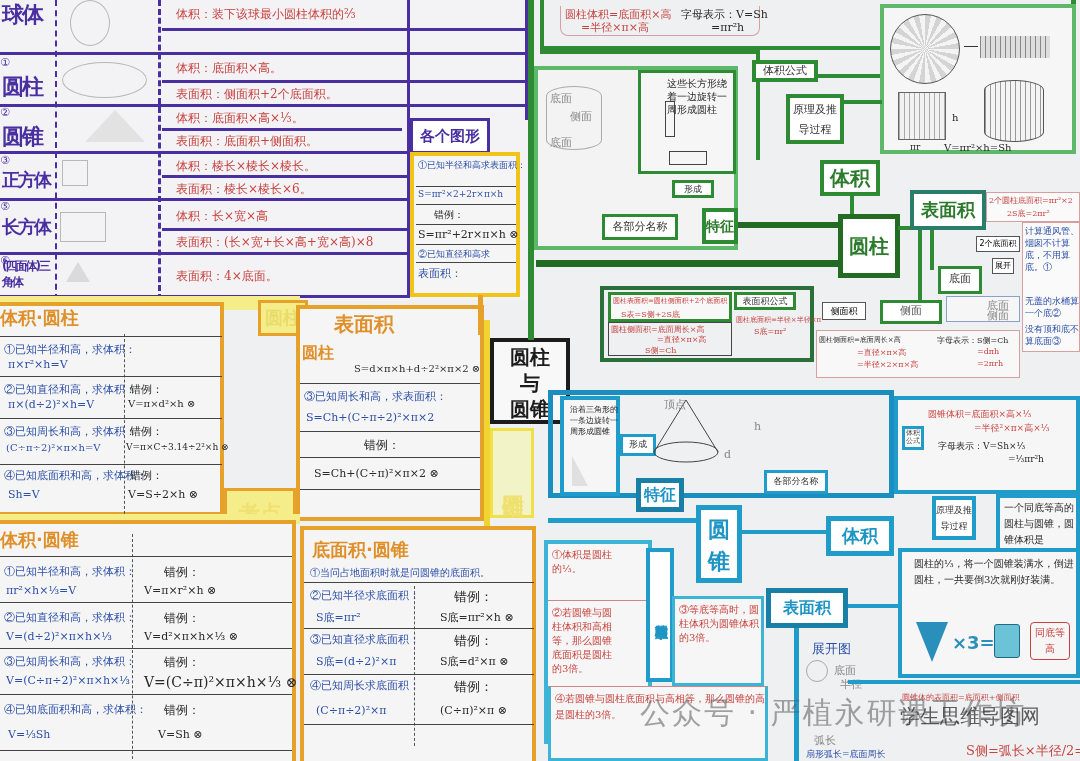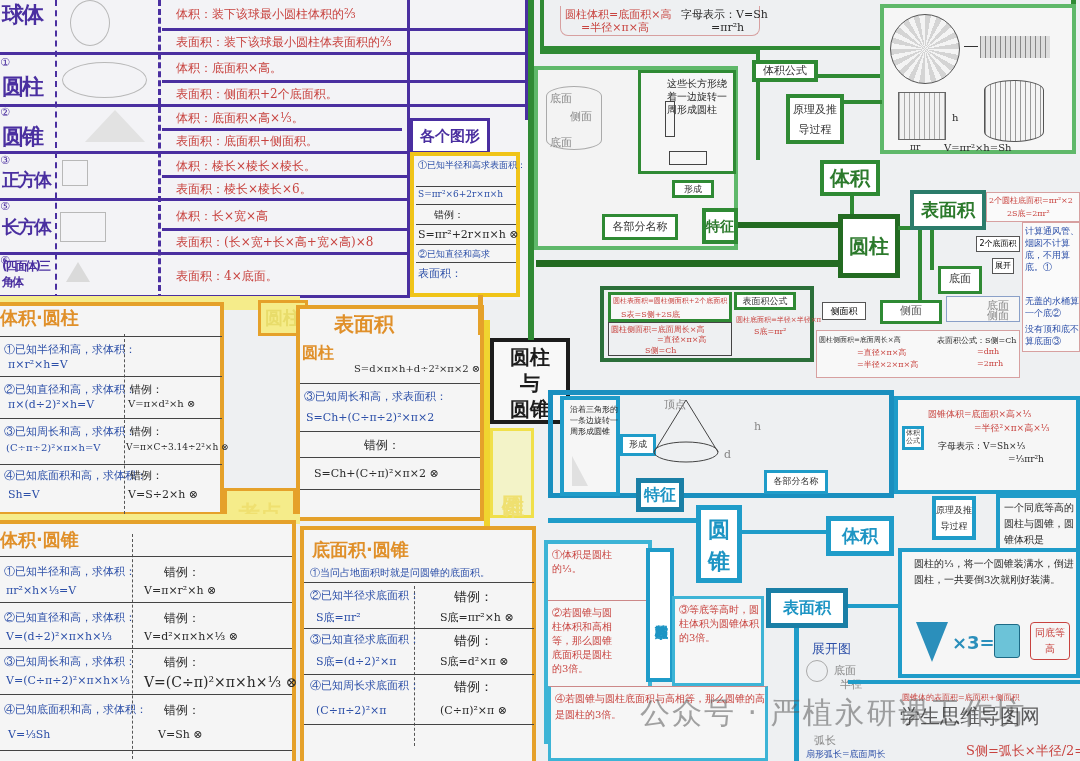--- a/index.html
+++ b/index.html
@@ -85,38 +85,37 @@
   <div class="abs" style="left:0; top:254px; font-size:11px; color:#4a2fa0;">⑥</div>
 
   <div class="sketch" style="left:70px; top:0; width:40px; height:46px; border-radius:50%;"></div>
   <div class="sketch" style="left:62px; top:62px; width:85px; height:36px; border-radius:50%;"></div>
   <div class="abs" style="left:85px; top:110px; width:0; height:0; border-left:30px solid transparent; border-right:30px solid transparent; border-bottom:32px solid #e2e2e2;"></div>
   <div class="sketch" style="left:62px; top:160px; width:26px; height:26px;"></div>
   <div class="sketch" style="left:60px; top:212px; width:46px; height:30px;"></div>
   <div class="abs" style="left:66px; top:262px; width:0; height:0; border-left:12px solid transparent; border-right:12px solid transparent; border-bottom:20px solid #dadada;"></div>
 
   <div class="p-text hand" style="top:6px;">体积：装下该球最小圆柱体积的⅔</div>
-  <div class="p-text hand" style="top:34px;">表面积：装下该球最小圆柱体表面积的⅔</div>
   <div class="p-text hand" style="top:60px;">体积：底面积×高。</div>
   <div class="p-text hand" style="top:86px;">表面积：侧面积+2个底面积。</div>
   <div class="p-text hand" style="top:110px;">体积：底面积×高×⅓。</div>
   <div class="p-text hand" style="top:133px;">表面积：底面积+侧面积。</div>
   <div class="p-text hand" style="top:158px;">体积：棱长×棱长×棱长。</div>
   <div class="p-text hand" style="top:181px;">表面积：棱长×棱长×6。</div>
   <div class="p-text hand" style="top:208px;">体积：长×宽×高</div>
   <div class="p-text hand" style="top:234px;">表面积：(长×宽+长×高+宽×高)×8</div>
   <div class="p-text hand" style="top:268px;">表面积：4×底面。</div>
 </div>
 
 <div class="abs each-shape-tag">各个图形</div>
 
 <div class="orange-box" style="left:410px; top:152px; width:110px; height:145px; border-color:#f0c419; border-width:4px;">
   <div class="o-text hand blue" style="left:4px; top:3px; font-size:9px;">①已知半径和高求表面积：</div>
   <div class="o-row" style="left:2px; top:30px; width:100px;"></div>
-  <div class="o-text hand blue" style="left:4px; top:33px; font-size:9px;">S=πr²×6+2r×π×h</div>
+  <div class="o-text hand blue" style="left:4px; top:33px; font-size:9px;">S=πr²×2+2r×π×h</div>
   <div class="o-row" style="left:2px; top:48px; width:100px;"></div>
   <div class="o-text hand blk" style="left:20px; top:52px; font-size:10px;">错例：</div>
   <div class="o-row" style="left:2px; top:68px; width:100px;"></div>
   <div class="o-text hand blk" style="left:4px; top:72px; font-size:11px;">S=πr²+2r×π×h ⊗</div>
   <div class="o-row" style="left:2px; top:88px; width:100px;"></div>
   <div class="o-text hand blue" style="left:4px; top:92px; font-size:9px;">②已知直径和高求</div>
   <div class="o-row" style="left:2px; top:106px; width:100px;"></div>
   <div class="o-text hand blue" style="left:4px; top:110px; font-size:11px;">表面积：</div>
 </div>
 
@@ -307,21 +306,21 @@
   <div class="o-text hand red" style="left:36px; top:22px; font-size:8px;">S侧=Ch</div>
 </div>
 <div class="abs" style="left:734px; top:314px; width:68px; height:30px;">
   <div class="o-text hand red" style="left:2px; top:1px; font-size:7px;">圆柱底面积=半径×半径×π</div>
   <div class="o-text hand red" style="left:20px; top:12px; font-size:8px;">S底=πr²</div>
 </div>
 <div class="abs" style="left:816px; top:330px; width:204px; height:48px; border:1px solid #d7a0a0; background:#f8f8f8;">
   <div class="o-text hand" style="left:2px; top:4px; font-size:7px; color:#333;">圆柱侧面积=底面周长×高</div>
   <div class="o-text hand red" style="left:40px; top:16px; font-size:8px;">=直径×π×高</div>
   <div class="o-text hand red" style="left:40px; top:28px; font-size:8px;">=半径×2×π×高</div>
-  <div class="o-text hand blk" style="left:120px; top:4px; font-size:8px;">表面积公式：S侧=Ch</div>
+  <div class="o-text hand blk" style="left:120px; top:4px; font-size:8px;">字母表示：S侧=Ch</div>
   <div class="o-text hand red" style="left:160px; top:16px; font-size:8px;">=dπh</div>
   <div class="o-text hand red" style="left:160px; top:28px; font-size:8px;">=2πrh</div>
 </div>
 
 <div class="b" style="left:548px; top:390px; width:346px; height:108px; border-color:#1a8fbf;"></div>
 <div class="b" style="left:560px; top:396px; width:60px; height:100px; border-width:4px; background:#f6f6f6;">
   <div class="abs hand blk" style="left:6px; top:4px; width:50px; font-size:8px; line-height:11px;">沿着三角形的一条边旋转一周形成圆锥</div>
   <div class="abs" style="left:8px; top:56px; width:0; height:0; border-left:0 solid transparent; border-right:16px solid transparent; border-bottom:30px solid #e0e0e0;"></div>
 </div>
 <div class="b" style="left:620px; top:434px; width:36px; height:22px; border-width:3px; background:#fff; font-size:9px; text-align:center; line-height:14px; color:#333;">形成</div>

